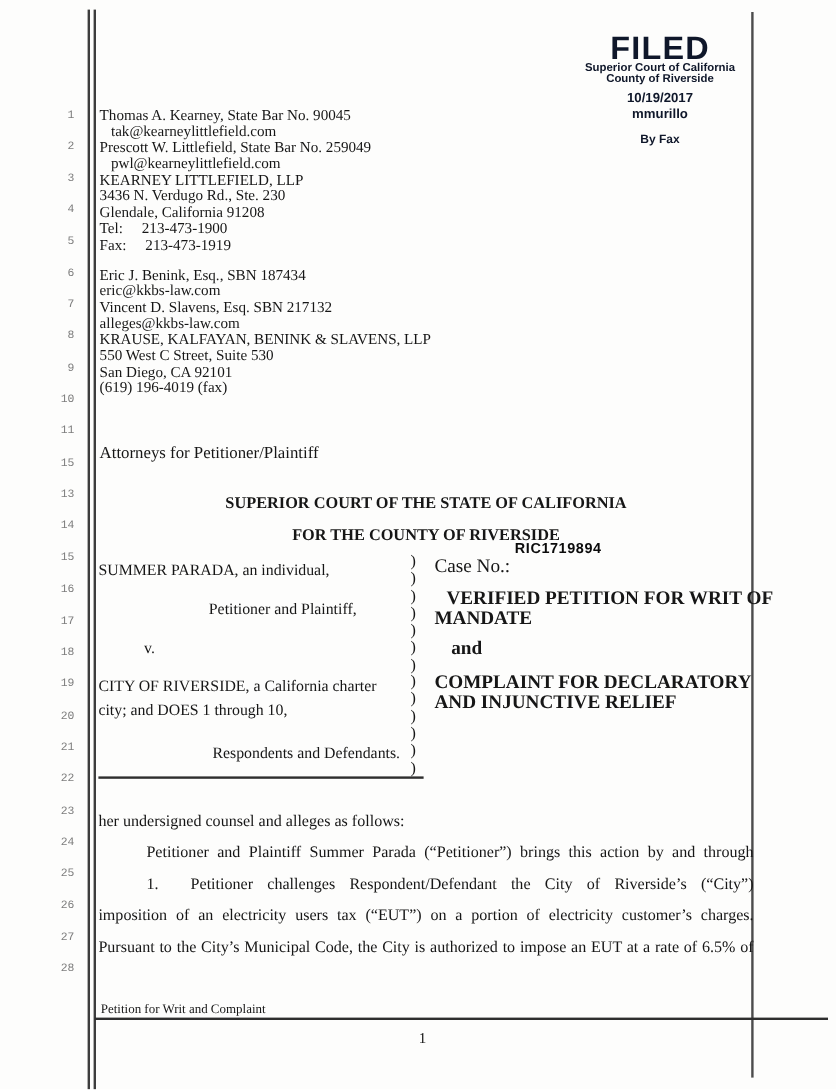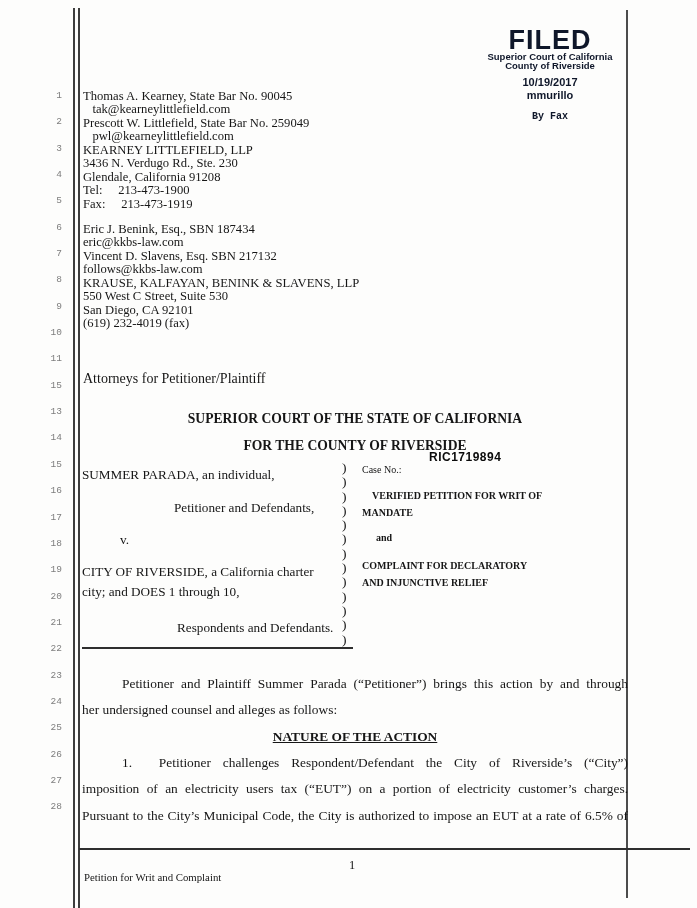--- a/index.html
+++ b/index.html
@@ -20,21 +20,21 @@
     font-family:"Liberation Mono", monospace; font-size:9.5px; color:#7d7d7d; }
   .linenums div { height:26.35px; line-height:11px; }
 
   
   .filed { position:absolute; left:452px; top:28px; width:196px; text-align:center;
     font-family:"Liberation Sans", sans-serif; font-weight:bold; color:#0f172a; }
   .filed .big { font-size:27px; line-height:25px; letter-spacing:1px; }
   .filed .sm  { font-size:9.5px; line-height:8.5px; }
   .filed .md  { font-size:11px; line-height:13px; }
   .filed .date { margin-top:6px; }
-  .filed .byfax { font-size:10px; margin-top:9px;font-family:Liberation Mono, monospace; }
+  .filed .byfax { font-size:10px; margin-top:9px; }
 
   
   .ablock { position:absolute; left:83px; font-size:12.6px; line-height:13.45px; white-space:pre; }
   #ablock1 { top:90px; }
   #ablock2 { top:223px; }
   #attorneys-for { position:absolute; left:83px; top:371px; font-size:14px; }
 
   
   .heading { position:absolute; left:82px; width:546px; text-align:center; font-weight:bold; font-size:13.6px; }
   #court1 { top:411px; }
@@ -42,41 +42,41 @@
 
   
   .cap { position:absolute; font-size:13.2px; }
   #cap-plaintiff { left:82px;  top:467px; }
   #cap-plaintiff-role { left:174px; top:500px; }
   #cap-versus { left:120px; top:532px; }
   #cap-def1 { left:82px; top:564px; }
   #cap-def2 { left:82px; top:584px; }
   #cap-def-role { left:177px; top:620px; }
   .parens { position:absolute; left:342px; top:461px; font-size:13.5px; line-height:14.3px; white-space:pre-line; }
-  .capr { position:absolute; font-size:10px; }
+  .capr { position:absolute; font-size:16px; }
   #case-label { left:362px; top:464px; }
   .capr.b { font-weight:bold; }
   #cap-t1 { left:362px; top:490px;margin-left:10px; }
   #cap-t2 { left:362px; top:507px; }
   #cap-and { left:376px; top:532px; }
   #cap-t3 { left:362px; top:560px; }
   #cap-t4 { left:362px; top:577px; }
   #case-no { position:absolute; left:429px; top:450px; font-family:"Liberation Sans", sans-serif;
     font-weight:bold; font-size:12px; letter-spacing:0.5px; color:#0b0b0b; }
 
   
   .bodytext { position:absolute; left:82px; top:671px; width:546px; font-size:13.4px; }
   .bline { height:26.35px; line-height:26.35px; text-align:justify; text-align-last:justify; overflow:hidden; }
   .bline.indent { padding-left:40px; }
   .bline.leftlast { text-align-last:left; }
   .bheading { height:26.35px; line-height:26.35px; text-align:center; text-align-last:center;
     font-weight:bold; text-decoration:underline; }
 
   
-  #footer-title { position:absolute; left:84px; top:871px; font-size:10.8px; }
+  #footer-title { position:absolute; left:84px; top:835px; font-size:10.8px; }
   #footer-page  { position:absolute; left:340px; top:858px; width:24px; text-align:center; font-size:12.5px; }
 </style>
 </head>
 <body>
 
 <div class="page">
 
   <div class="vrule" id="lrule1"></div>
   <div class="vrule" id="lrule2"></div>
   <div id="rrule"></div>
@@ -117,28 +117,28 @@
   <div class="filed">
     <div class="big">FILED</div>
     <div class="sm">Superior Court of California</div>
     <div class="sm">County of Riverside</div>
     <div class="md date">10/19/2017</div>
     <div class="md">mmurillo</div>
     <div class="byfax">By Fax</div>
   </div>
 
   <div class="ablock" id="ablock1"><div>Thomas A. Kearney, State Bar No. 90045</div><div>   tak@kearneylittlefield.com</div><div>Prescott W. Littlefield, State Bar No. 259049</div><div>   pwl@kearneylittlefield.com</div><div>KEARNEY LITTLEFIELD, LLP</div><div>3436 N. Verdugo Rd., Ste. 230</div><div>Glendale, California 91208</div><div>Tel:     213-473-1900</div><div>Fax:     213-473-1919</div></div>
-  <div class="ablock" id="ablock2"><div>Eric J. Benink, Esq., SBN 187434</div><div>eric@kkbs-law.com</div><div>Vincent D. Slavens, Esq. SBN 217132</div><div>follows@kkbs-law.com</div><div>KRAUSE, KALFAYAN, BENINK &amp; SLAVENS, LLP</div><div>550 West C Street, Suite 530</div><div>San Diego, CA 92101</div><div>(619) 232-4019 (fax)</div></div>
+  <div class="ablock" id="ablock2"><div>Eric J. Benink, Esq., SBN 187434</div><div>eric@kkbs-law.com</div><div>Vincent D. Slavens, Esq. SBN 217132</div><div>alleges@kkbs-law.com</div><div>KRAUSE, KALFAYAN, BENINK &amp; SLAVENS, LLP</div><div>550 West C Street, Suite 530</div><div>San Diego, CA 92101</div><div>(619) 196-4019 (fax)</div></div>
   <div id="attorneys-for">Attorneys for Petitioner/Plaintiff</div>
 
   <div class="heading" id="court1">SUPERIOR COURT OF THE STATE OF CALIFORNIA</div>
   <div class="heading" id="court2">FOR THE COUNTY OF RIVERSIDE</div>
 
   <div class="cap" id="cap-plaintiff">SUMMER PARADA, an individual,</div>
-  <div class="cap" id="cap-plaintiff-role">Petitioner and Defendants,</div>
+  <div class="cap" id="cap-plaintiff-role">Petitioner and Plaintiff,</div>
   <div class="cap" id="cap-versus">v.</div>
   <div class="cap" id="cap-def1">CITY OF RIVERSIDE, a California charter</div>
   <div class="cap" id="cap-def2">city; and DOES 1 through 10,</div>
   <div class="cap" id="cap-def-role">Respondents and Defendants.</div>
   <div class="parens">)
 )
 )
 )
 )
 )
@@ -152,23 +152,22 @@
 
   <div class="capr" id="case-label">Case No.:</div>
   <div id="case-no">RIC1719894</div>
   <div class="capr b" id="cap-t1">VERIFIED PETITION FOR WRIT OF</div>
   <div class="capr b" id="cap-t2">MANDATE</div>
   <div class="capr b" id="cap-and">and</div>
   <div class="capr b" id="cap-t3">COMPLAINT FOR DECLARATORY</div>
   <div class="capr b" id="cap-t4">AND INJUNCTIVE RELIEF</div>
 
   <div class="bodytext">
+    <div class="bline leftlast">her undersigned counsel and alleges as follows:</div>
     <div class="bline indent">Petitioner and Plaintiff Summer Parada (“Petitioner”) brings this action by and through</div>
-    <div class="bline leftlast">her undersigned counsel and alleges as follows:</div>
-    <div class="bheading">NATURE OF THE ACTION</div>
     <div class="bline indent">1.  Petitioner challenges Respondent/Defendant the City of Riverside’s (“City”)</div>
     <div class="bline">imposition of an electricity users tax (“EUT”) on a portion of electricity customer’s charges.</div>
     <div class="bline">Pursuant to the City’s Municipal Code, the City is authorized to impose an EUT at a rate of 6.5% of</div>
   </div>
 
   <div id="footer-title">Petition for Writ and Complaint</div>
   <div id="footer-page">1</div>
 
 </div>
 

